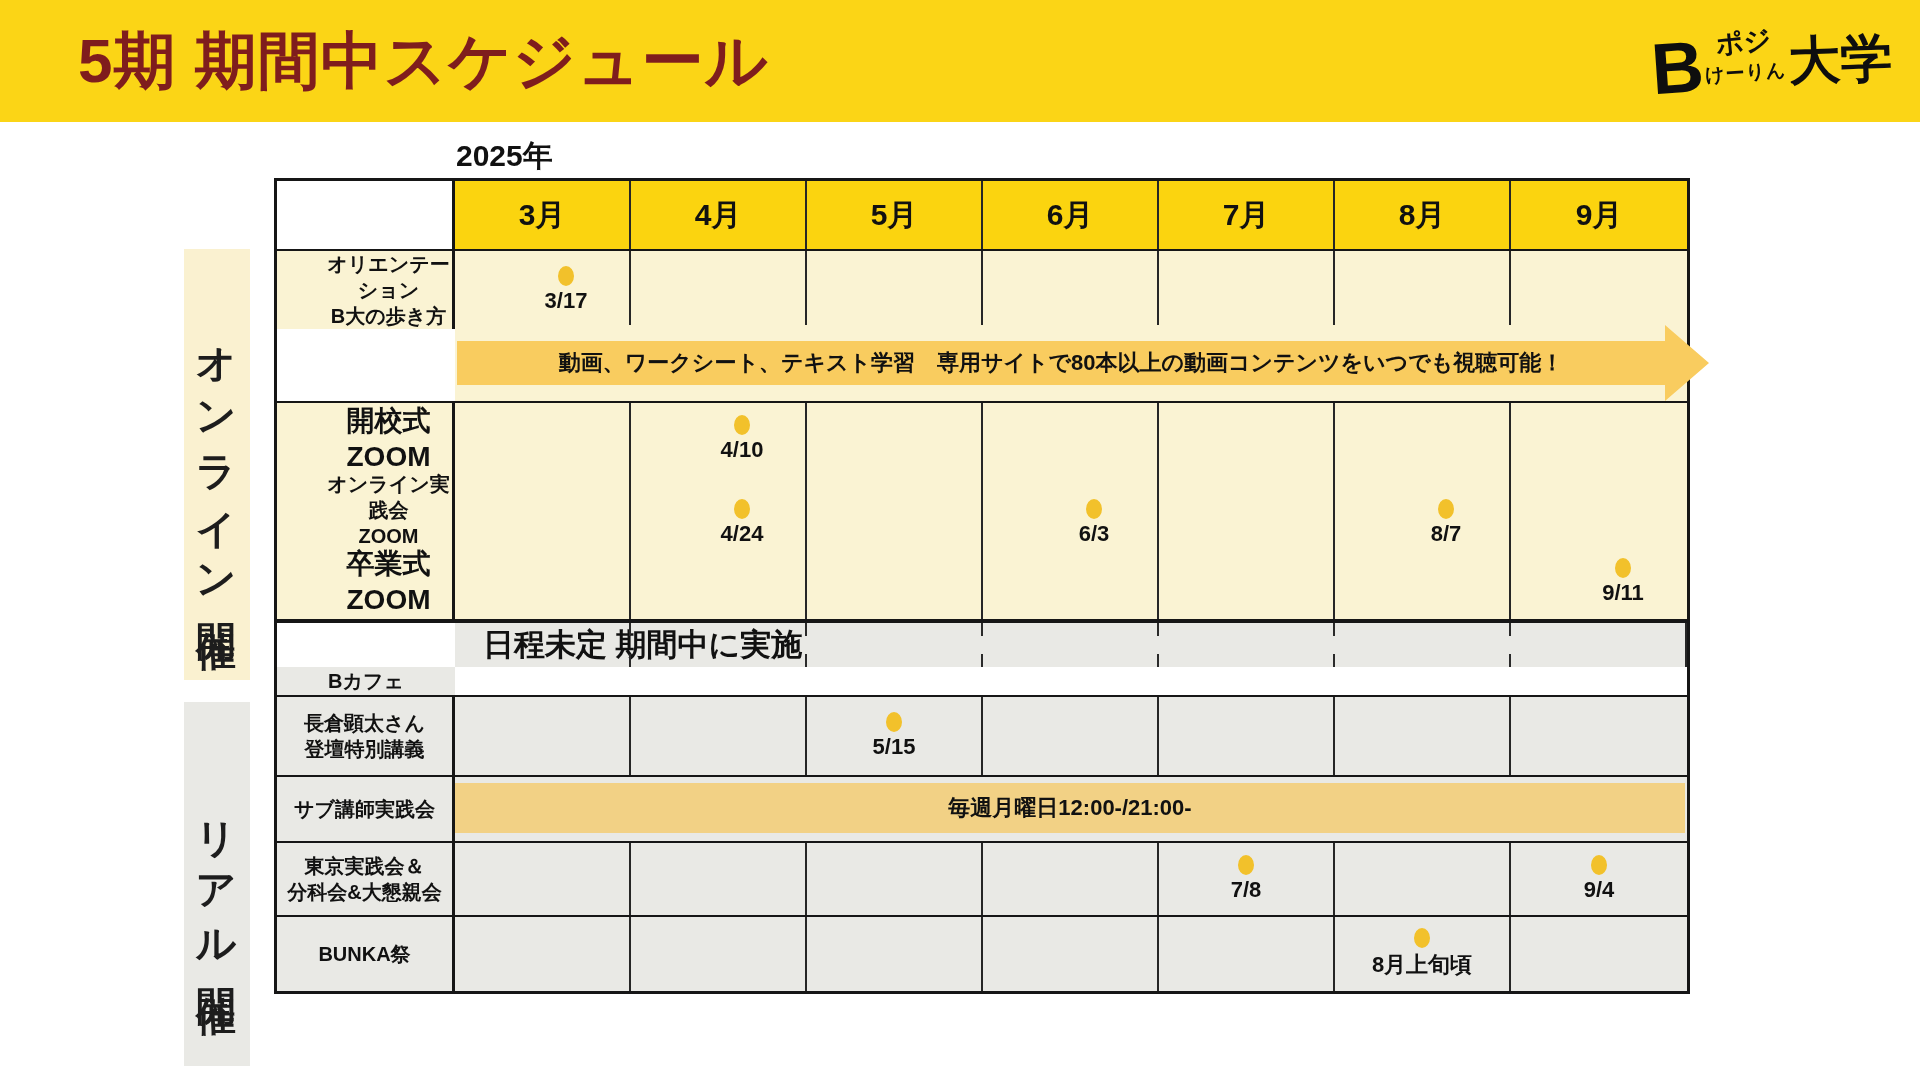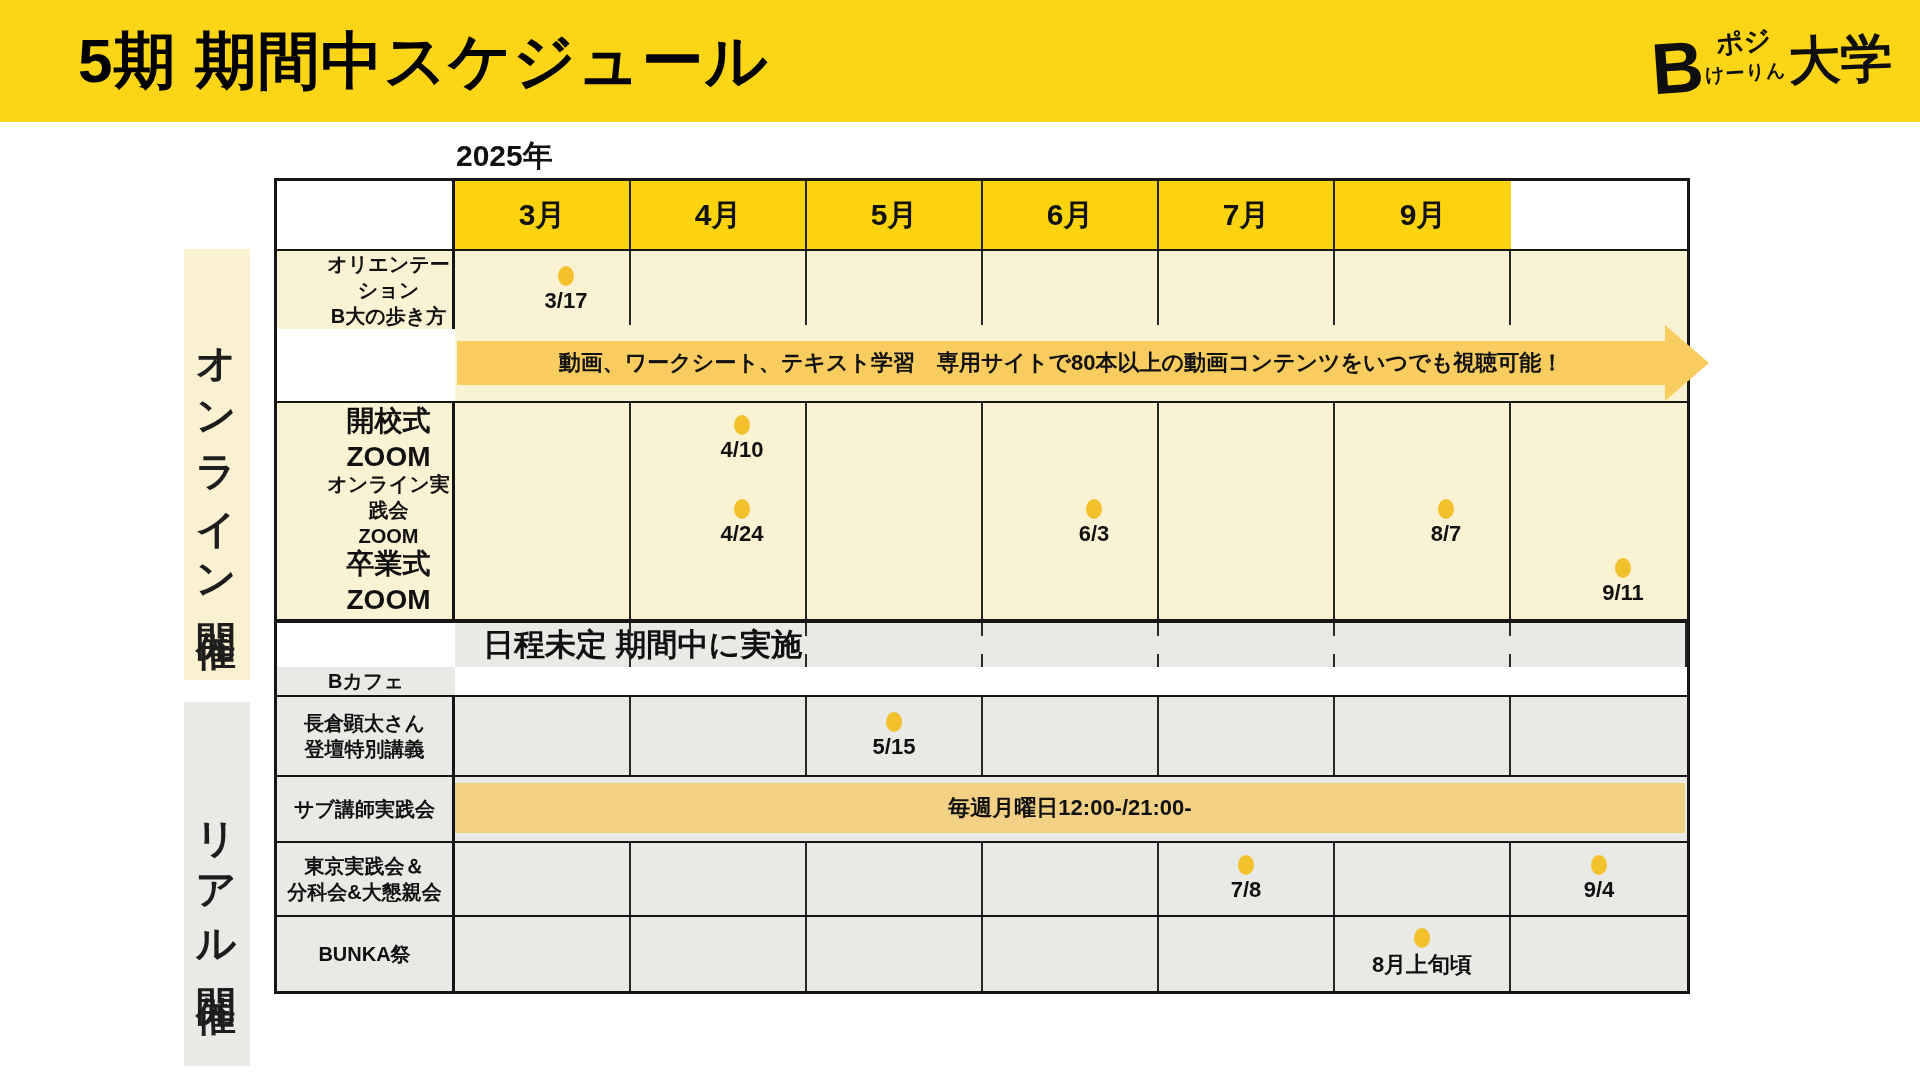--- a/index.html
+++ b/index.html
@@ -3,21 +3,21 @@
 <meta charset="utf-8">
 <style>
   * { margin:0; padding:0; box-sizing:border-box; }
   html,body { width:1920px; height:1080px; background:#ffffff; overflow:hidden;
               font-family:"Liberation Sans","DejaVu Sans",sans-serif; color:#111; }
   .stage { position:relative; width:1920px; height:1080px; }
 
   
   .titlebar { position:absolute; left:0; top:0; width:1920px; height:122px;
               background:#FBD516; display:flex; align-items:center; }
-  .page-title { margin-left:78px; font-size:62px; font-weight:900; letter-spacing:1px; color:#000000; }
+  .page-title { margin-left:78px; font-size:62px; font-weight:900; letter-spacing:1px; color:#7f1d1d; }
   .logo { position:absolute; right:28px; top:22px; display:flex; align-items:flex-end;
           transform:rotate(-4deg); color:#0e0e0e; }
   .logo-b { font-size:72px; font-weight:900; line-height:.85; }
   .logo-mid { display:flex; flex-direction:column; align-items:center; margin:0 3px 8px 1px; font-weight:900; }
   .logo-mid .t { font-size:27px; transform:rotate(-2deg); }
   .logo-mid .k { font-size:19px; letter-spacing:1px; }
   .logo-suffix { font-size:52px; font-weight:900; line-height:.9; margin-bottom:4px; transform:rotate(2deg); }
 
   
   .year-label { position:absolute; left:456px; top:136px; font-size:30px; font-weight:800; }
@@ -99,20 +99,21 @@
 
   <div class="table">
 
     <div class="trow h70">
       <div class="cell lcell corner"></div>
       <div class="cell hcell">3月</div>
       <div class="cell hcell">4月</div>
       <div class="cell hcell">5月</div>
       <div class="cell hcell">6月</div>
       <div class="cell hcell">7月</div>
+      <div class="cell hcell">8月</div>
       <div class="cell hcell">9月</div>
     </div>
 
     <div class="trow h74 online-row">
       <div class="cell lcell">
         <span>オリエンテーション</span>
         <span>B大の歩き方</span>
       </div>
       <div class="cell event">
         <span class="dot"></span>

